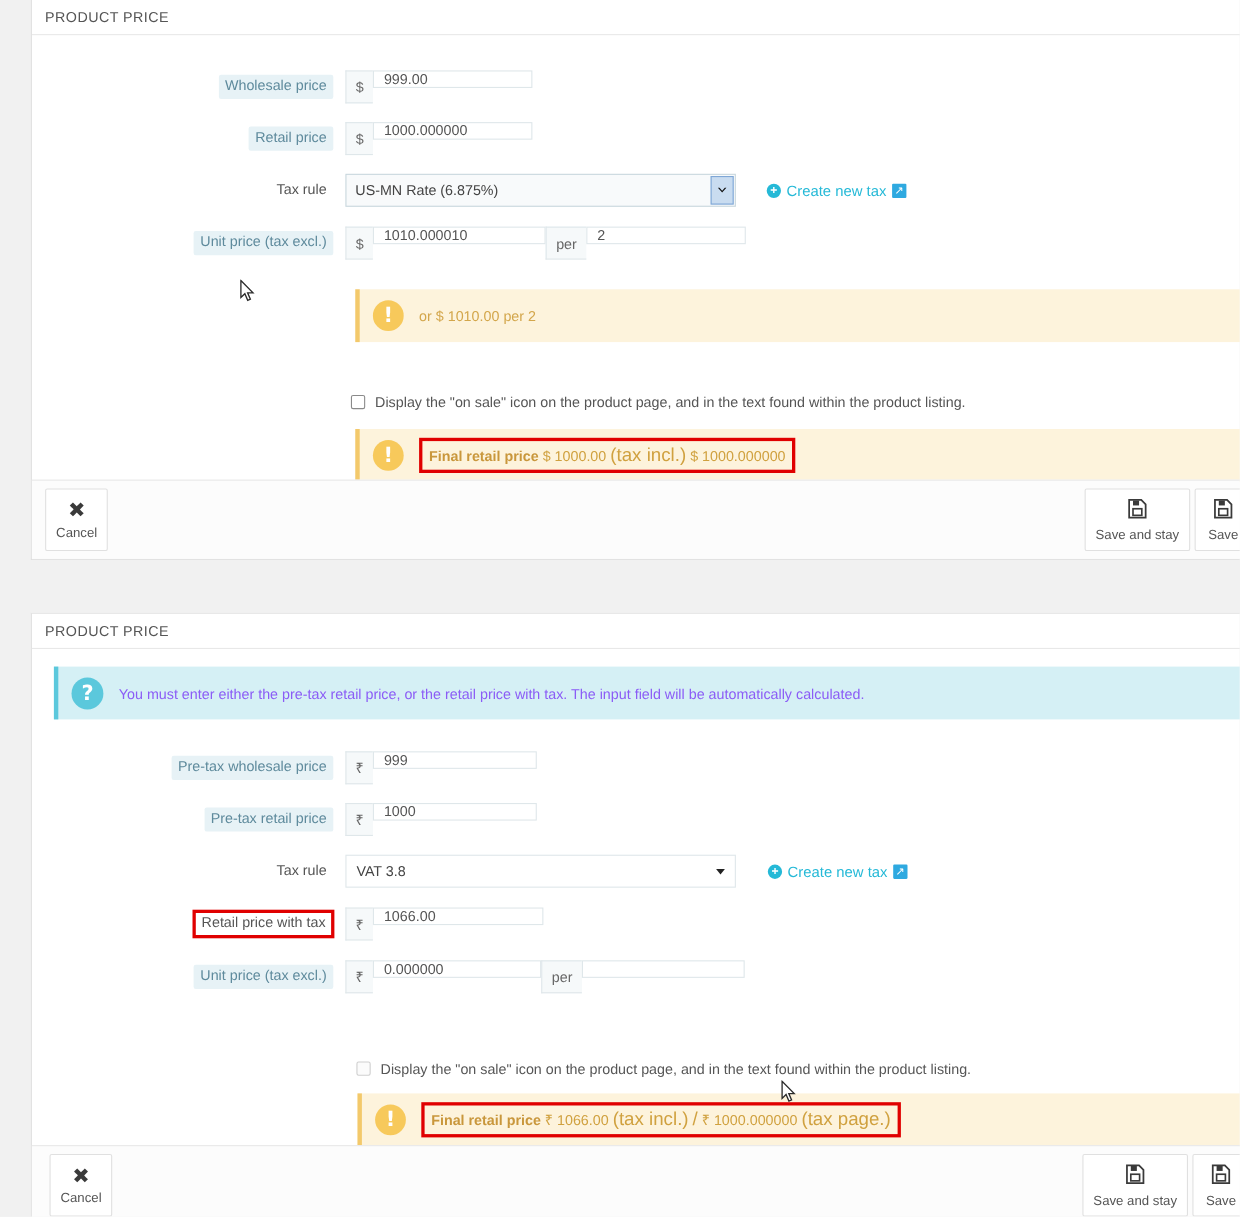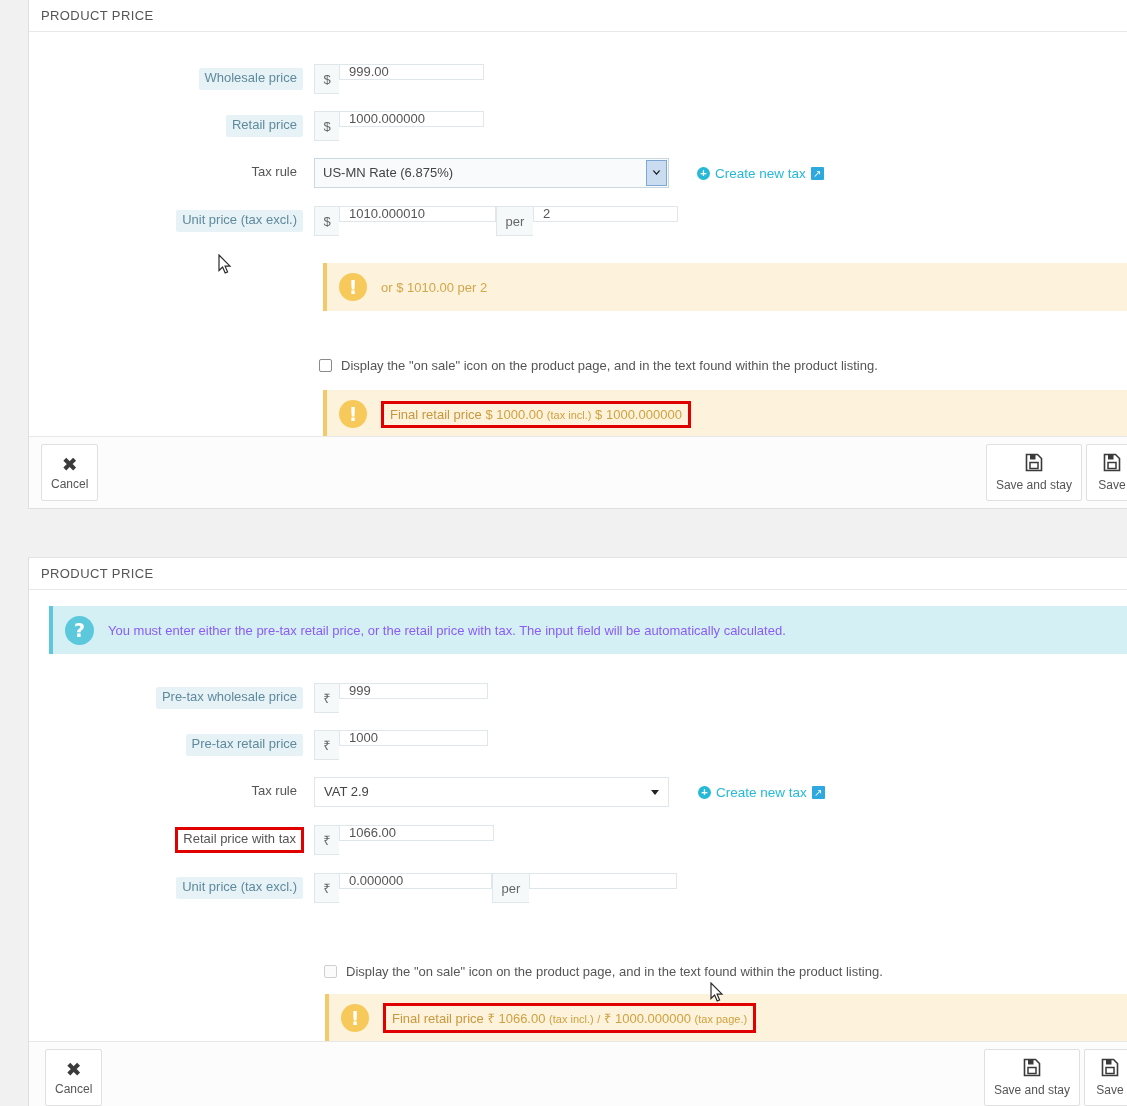--- a/index.html
+++ b/index.html
@@ -175,22 +175,22 @@
     width: 29px; height: 29px; border-radius: 50%;
     background: #5bc8dc; color: #fff;
     display: flex; align-items: center; justify-content: center;
     font-size: 19px; font-weight: bold; line-height: 1;
     margin-right: 14px; flex: none;
     font-family: "DejaVu Sans", sans-serif;
   }
   .alert-txt { color: #d3a64b; font-size: 13px; }
   .alert.info .alert-txt { color: #8b5cf6; }
   .final-price { display: inline-block; }
-  .final-price b { color: #c9973c; font-weight: normal; }
-  .final-price .small { font-size: 11px; }
+  .final-price b { color: #c9973c; font-weight: bold; }
+  .final-price .small { font-size: 17px; }
 
   
   .redbox { border: 3px solid #e00000; padding: 3px 6px; display: inline-block; }
 
   
   .cb-row { display: flex; align-items: center; font-size: 13px; color: #555; }
   .cb {
     width: 13px; height: 13px; border: 1px solid #8a8a8a;
     background: #fff; margin-right: 9px; display: inline-block;
     border-radius: 2px;
@@ -366,21 +366,21 @@
           <input class="txt" style="width: 149px;" value="1000">
         </div>
       </div>
 
       <div class="form-row" style="margin-top:15px;">
         <div class="lbl">
           <span class="plain">Tax rule</span>
         </div>
         <div class="sel-wrap">
           <div class="sel-b">
-            <span>VAT 2.9</span>
+            <span>VAT 3.8</span>
             <span class="arrow-tri"></span>
           </div>
         </div>
         <a class="newtax" style="margin-left:29px;">
           <span class="plus-ic">+</span>
           <span>Create new tax</span>
           <span class="ext-ic">↗</span>
         </a>
       </div>
 

